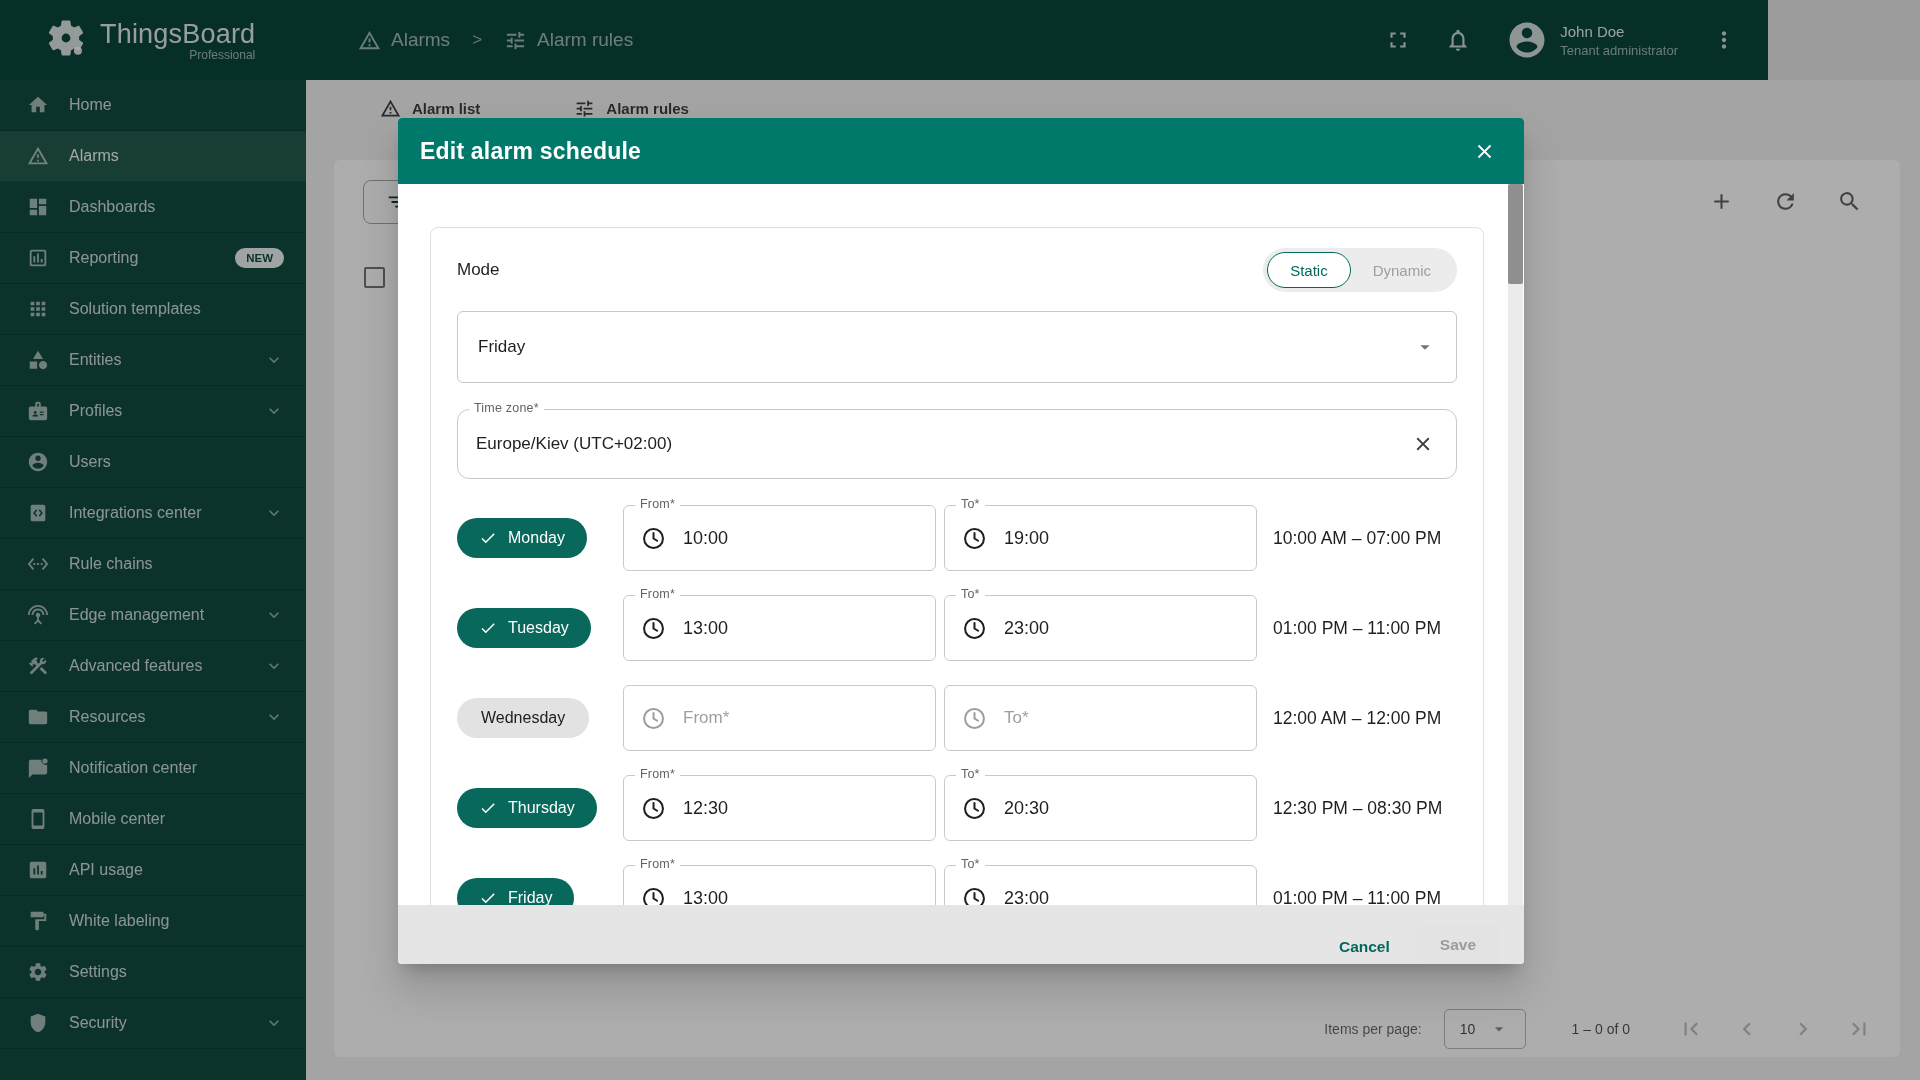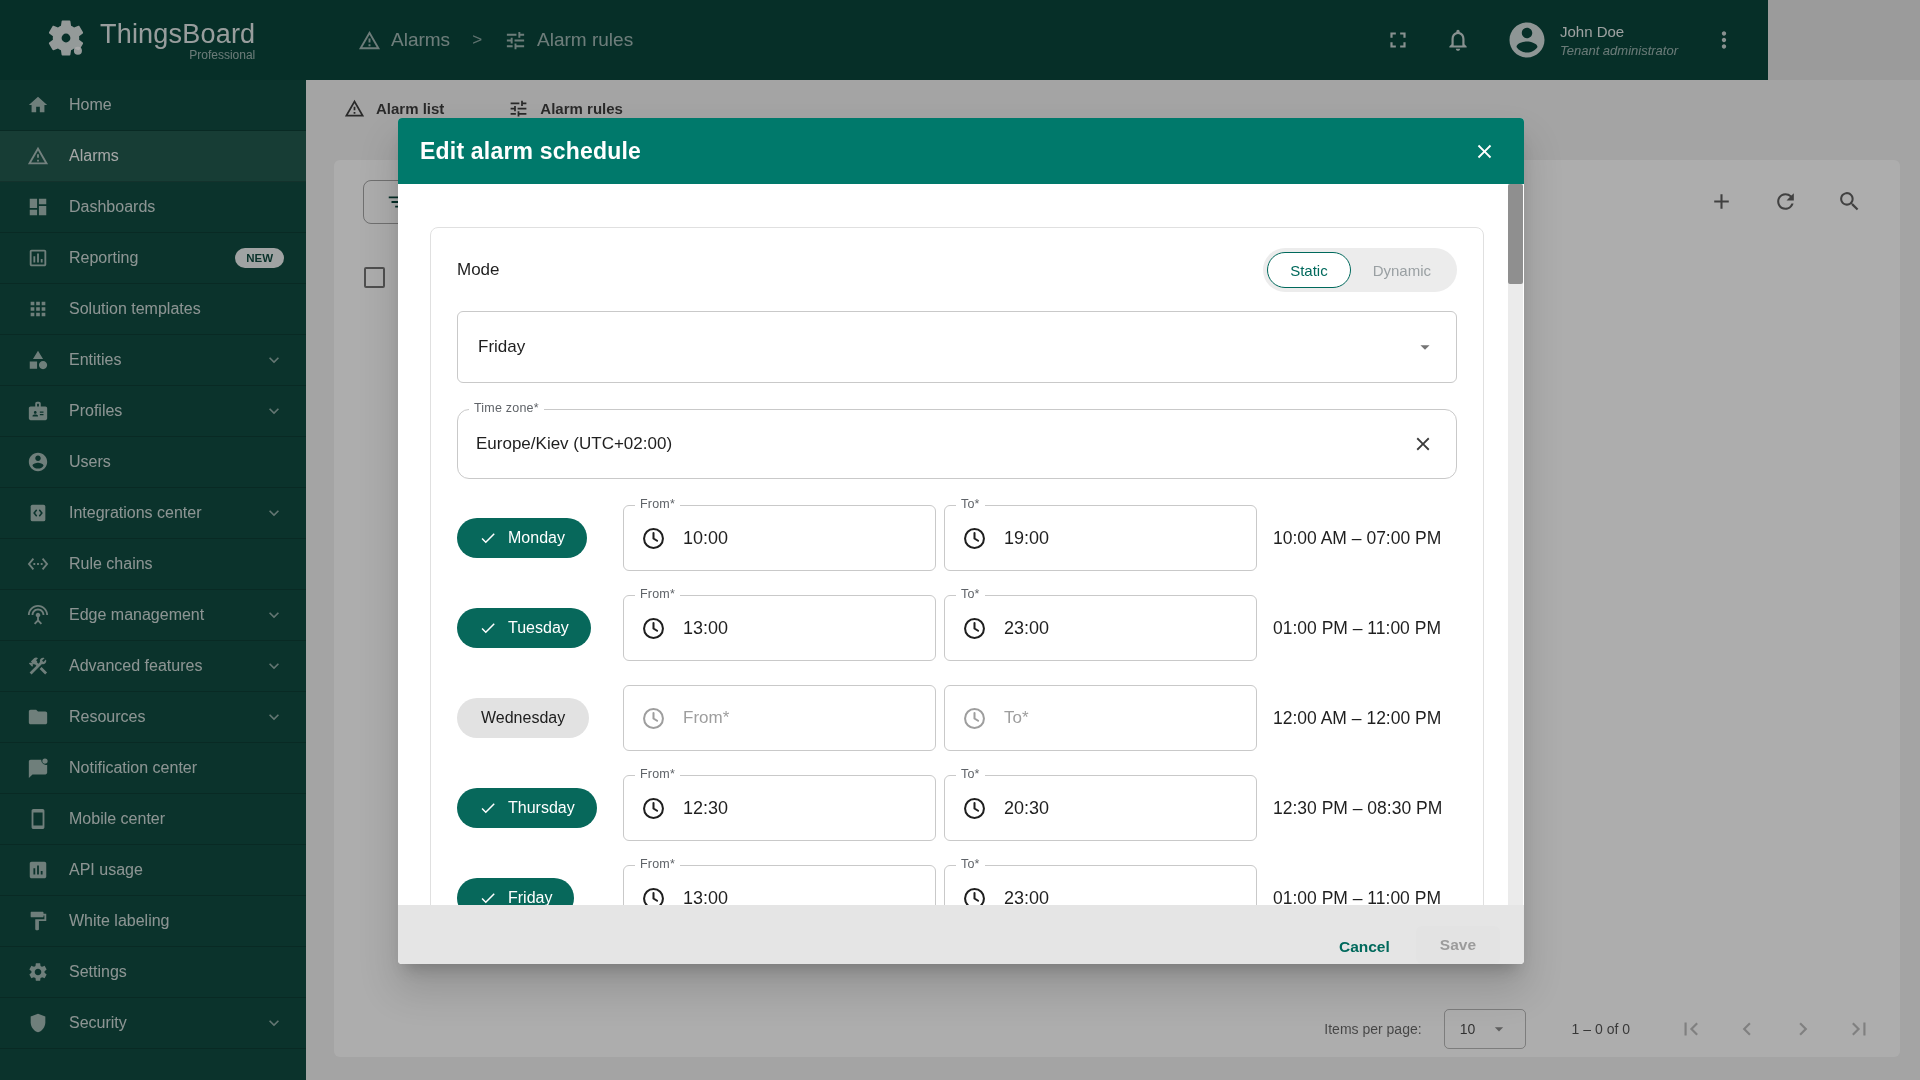--- a/index.html
+++ b/index.html
@@ -20,41 +20,41 @@
   .crumb svg { width:23px; height:23px; }
   .crumb-sep { margin:0 22px; font-size:17px; color:rgba(255,255,255,.55); }
   .topbar-right { margin-left:auto; display:flex; align-items:center; padding-right:24px; }
   .tb-iconbtn { width:40px; height:40px; display:flex; align-items:center; justify-content:center;
                 color:rgba(255,255,255,.78); cursor:pointer; }
   .tb-iconbtn svg { width:26px; height:26px; }
   .avatar { width:42px; height:42px; color:rgba(255,255,255,.82); margin-left:28px; }
   .avatar svg { width:42px; height:42px; }
   .user-block { margin-left:12px; margin-right:26px; }
   .user-name { font-size:15px; color:rgba(255,255,255,.9); }
-  .user-role { font-size:13px; color:rgba(255,255,255,.6); margin-top:3px;font-style:italic; }
+  .user-role { font-size:13px; color:rgba(255,255,255,.6); margin-top:3px; }
 
   
   .sidebar { position:absolute; left:0; top:80px; width:306px; height:1000px;
              background:#114C41; overflow:hidden; z-index:1; }
   .side-item { height:51px; display:flex; align-items:center; padding:0 22px 0 27px;
                border-bottom:1px solid rgba(0,0,0,.16); cursor:pointer; }
   .side-item.selected { background:rgba(255,255,255,.08); }
   .side-icon { width:22px; height:22px; color:rgba(255,255,255,.62); flex:0 0 22px; }
   .side-icon svg { width:22px; height:22px; display:block; }
   .side-label { margin-left:20px; font-size:16px; font-weight:400; color:rgba(255,255,255,.8); }
   .side-item.selected .side-label { color:rgba(255,255,255,.95); }
   .side-badge { margin-left:auto; background:rgba(255,255,255,.92); color:#114C41;
                 font-size:11.5px; font-weight:700; border-radius:12px; padding:4px 11px; }
   .side-chev { margin-left:auto; width:20px; height:20px; color:rgba(255,255,255,.55); }
   .side-chev svg { width:20px; height:20px; }
 
   
   .content { position:absolute; left:306px; top:80px; width:1614px; height:1000px;
              background:#F2F2F2; z-index:1; }
-  .tabs { display:flex; align-items:center; height:56px; padding-left:38px; gap:64px; }
+  .tabs { display:flex; align-items:center; height:56px; padding-left:74px; gap:94px; }
   .tab { display:flex; align-items:center; gap:11px; font-size:15px; font-weight:700;
          color:rgba(0,0,0,.75); cursor:pointer; }
   .tab svg { width:21px; height:21px; }
   .card { position:absolute; left:28px; top:80px; right:20px; bottom:23px; background:#fff;
           border-radius:6px; display:flex; flex-direction:column; }
   .filter-btn { position:absolute; left:29px; top:20px; width:68px; height:44px;
                 border:1px solid rgba(0,0,0,.35); border-radius:8px; display:flex;
                 align-items:center; justify-content:center; color:#0A463C; cursor:pointer; }
   .filter-btn svg { width:22px; height:22px; }
   .card-actions { position:absolute; right:34px; top:24px; display:flex; gap:30px; }

